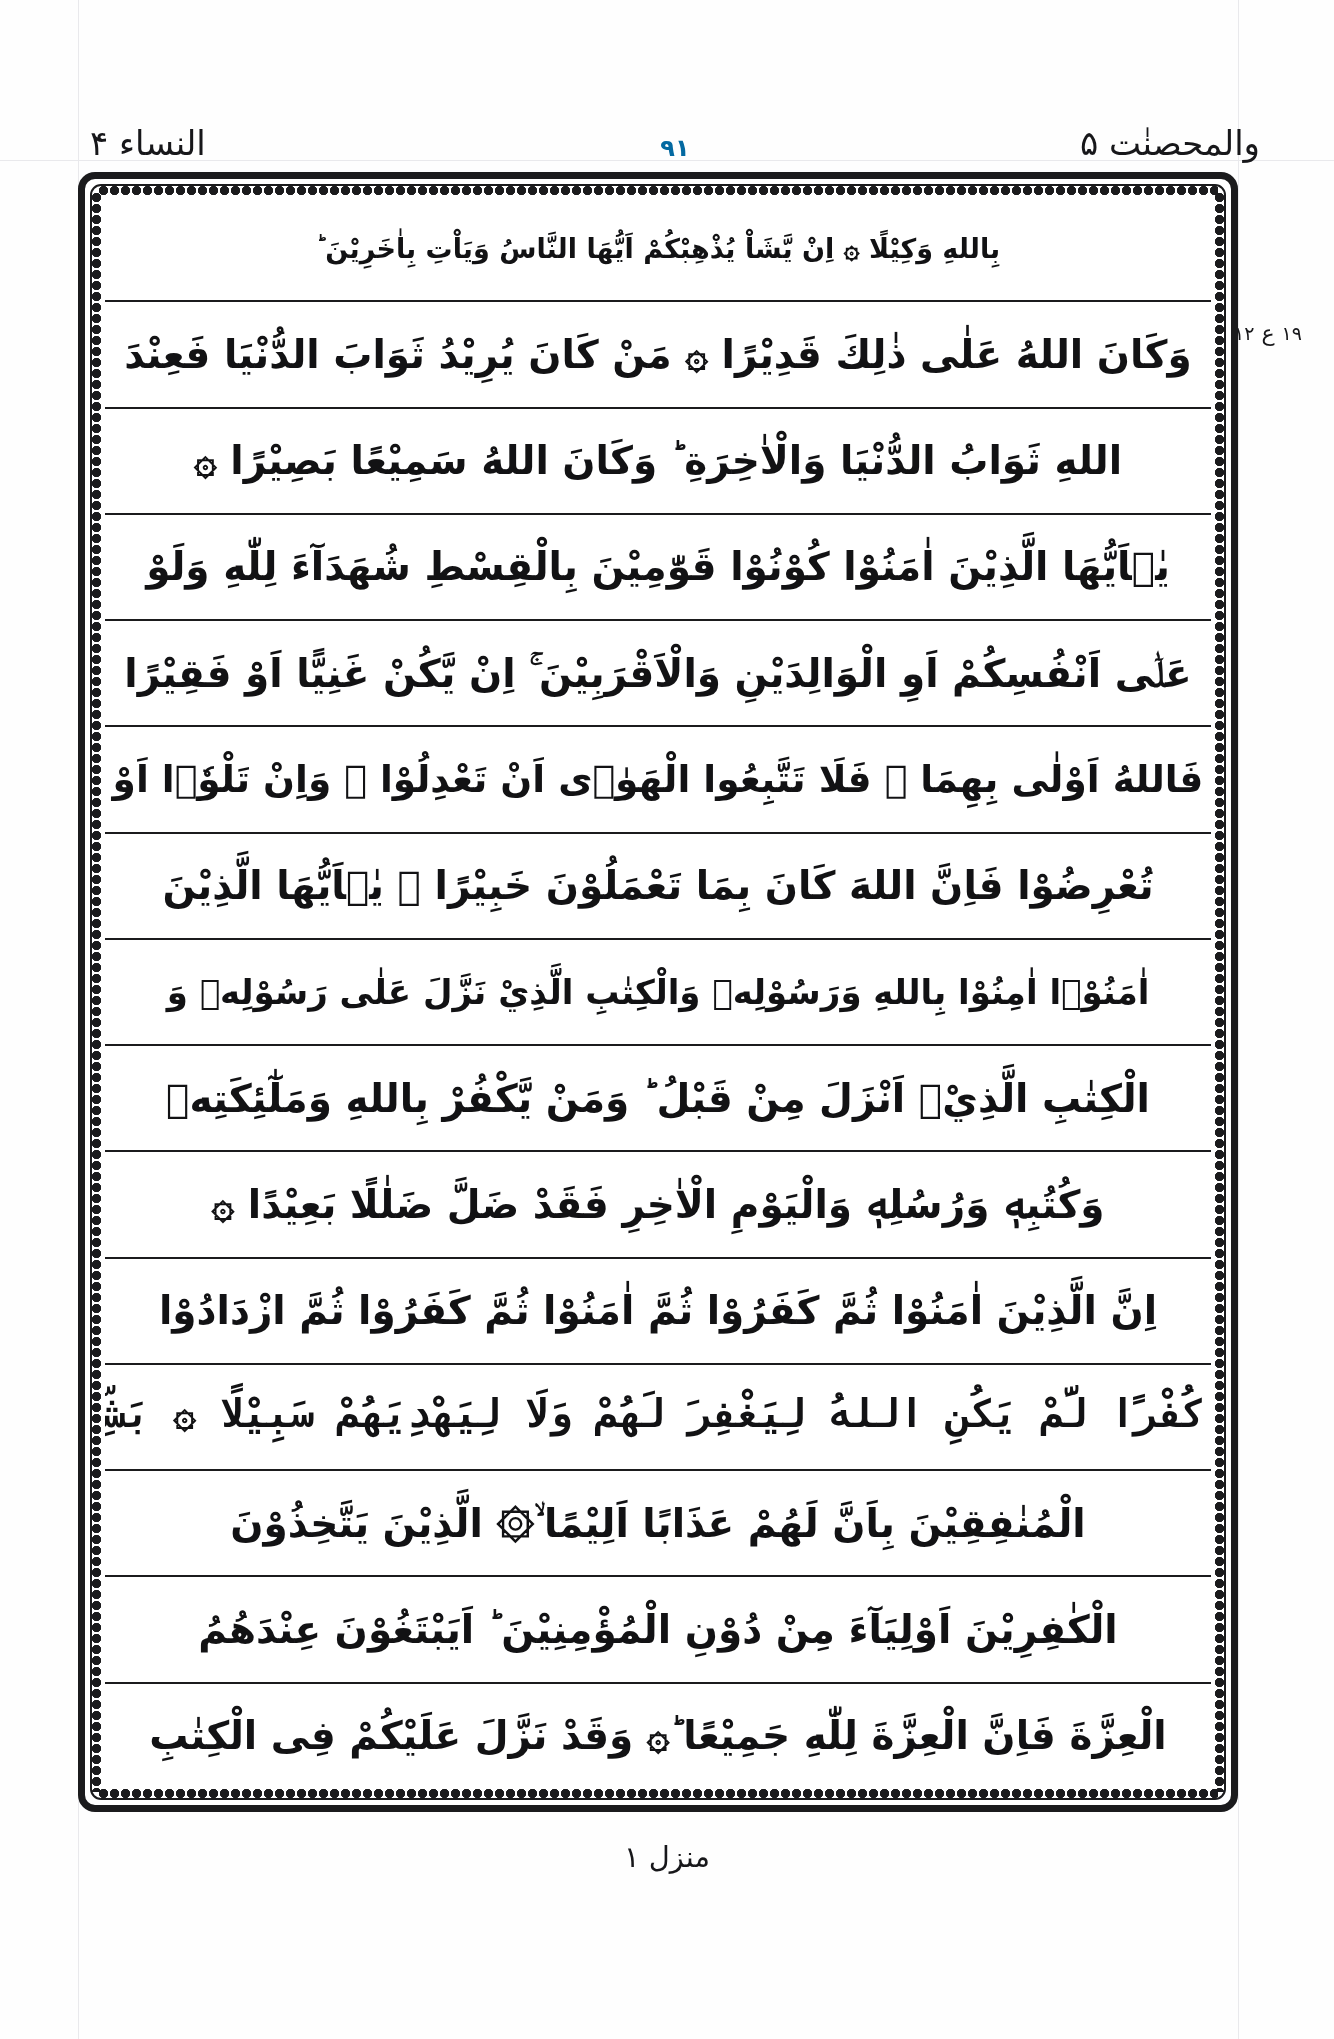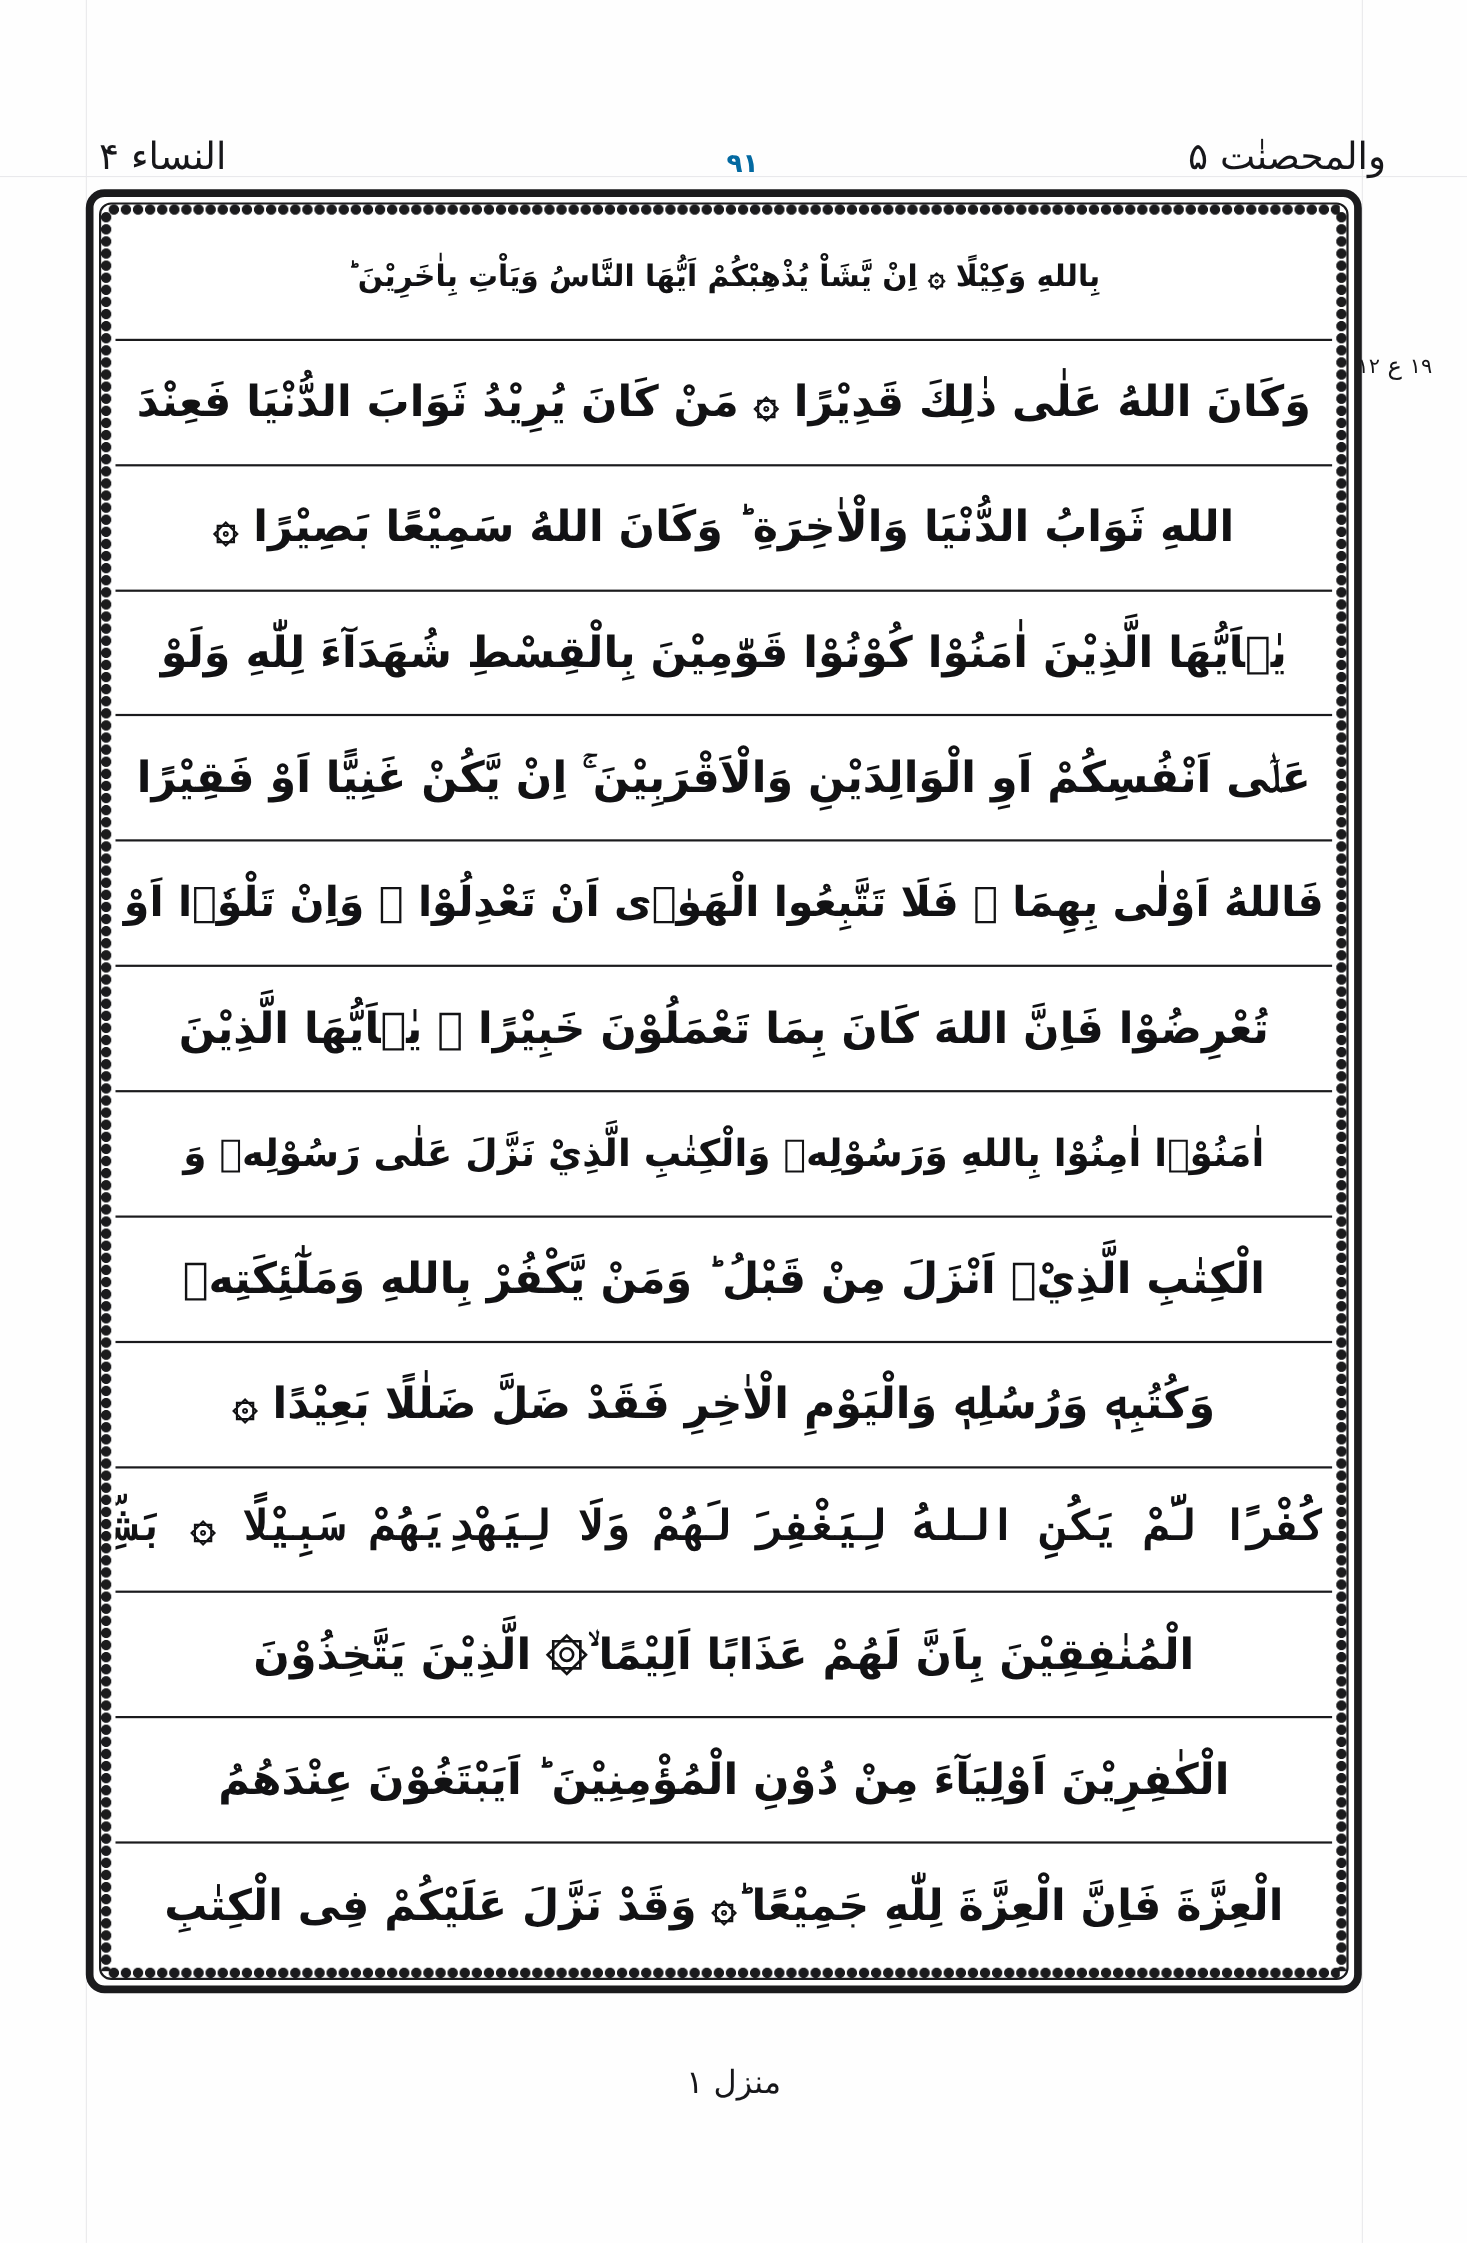--- a/index.html
+++ b/index.html
@@ -100,21 +100,21 @@
     width:100%;
     text-align:center;
     letter-spacing:0px;
     font-weight:600;
     transform:scaleX(1.0);
   }
 
   
   .footer{
     position:absolute;left:0;right:0;top:1840px;
-    text-align:center;direction:rtl;margin-top:36px;
+    text-align:center;direction:rtl;
   }
   .footer span{
     font-size:29px;color:#17171a;
     font-family:"DejaVu Sans","Liberation Sans",sans-serif;
   }
 </style>
 </head>
 <body>
 
 <div class="scanline v" style="left:78px;"></div>
@@ -165,20 +165,23 @@
         <div class="ayah-line">
           <div class="ayah-text" style="font-size: 34px;">اٰمَنُوْۤا اٰمِنُوْا بِاللهِ وَرَسُوْلِهٖ وَالْكِتٰبِ الَّذِيْ نَزَّلَ عَلٰى رَسُوْلِهٖ وَ</div>
         </div>
         <div class="ayah-line">
           <div class="ayah-text" style="font-size: 39px;">الْكِتٰبِ الَّذِيْۤ اَنْزَلَ مِنْ قَبْلُ ؕ وَمَنْ يَّكْفُرْ بِاللهِ وَمَلٰٓئِكَتِهٖ</div>
         </div>
         <div class="ayah-line">
           <div class="ayah-text" style="font-size: 39px;">وَكُتُبِهٖ وَرُسُلِهٖ وَالْيَوْمِ الْاٰخِرِ فَقَدْ ضَلَّ ضَلٰلًا بَعِيْدًا ۞</div>
         </div>
         <div class="ayah-line">
+          <div class="ayah-text" style="font-size: 39px;">اِنَّ الَّذِيْنَ اٰمَنُوْا ثُمَّ كَفَرُوْا ثُمَّ اٰمَنُوْا ثُمَّ كَفَرُوْا ثُمَّ ازْدَادُوْا</div>
+        </div>
+        <div class="ayah-line">
           <div class="ayah-text" style="font-size: 39px; font-family: Liberation Mono, monospace;">كُفْرًا لَّمْ يَكُنِ اللهُ لِيَغْفِرَ لَهُمْ وَلَا لِيَهْدِيَهُمْ سَبِيْلًا ۞ بَشِّرِ</div>
         </div>
         <div class="ayah-line">
           <div class="ayah-text" style="font-size: 39px;">الْمُنٰفِقِيْنَ بِاَنَّ لَهُمْ عَذَابًا اَلِيْمًا ۙ۞ الَّذِيْنَ يَتَّخِذُوْنَ</div>
         </div>
         <div class="ayah-line">
           <div class="ayah-text" style="font-size: 39px;">الْكٰفِرِيْنَ اَوْلِيَآءَ مِنْ دُوْنِ الْمُؤْمِنِيْنَ ؕ اَيَبْتَغُوْنَ عِنْدَهُمُ</div>
         </div>
         <div class="ayah-line">
           <div class="ayah-text" style="font-size: 39px;">الْعِزَّةَ فَاِنَّ الْعِزَّةَ لِلّٰهِ جَمِيْعًا ؕ۞ وَقَدْ نَزَّلَ عَلَيْكُمْ فِى الْكِتٰبِ</div>

